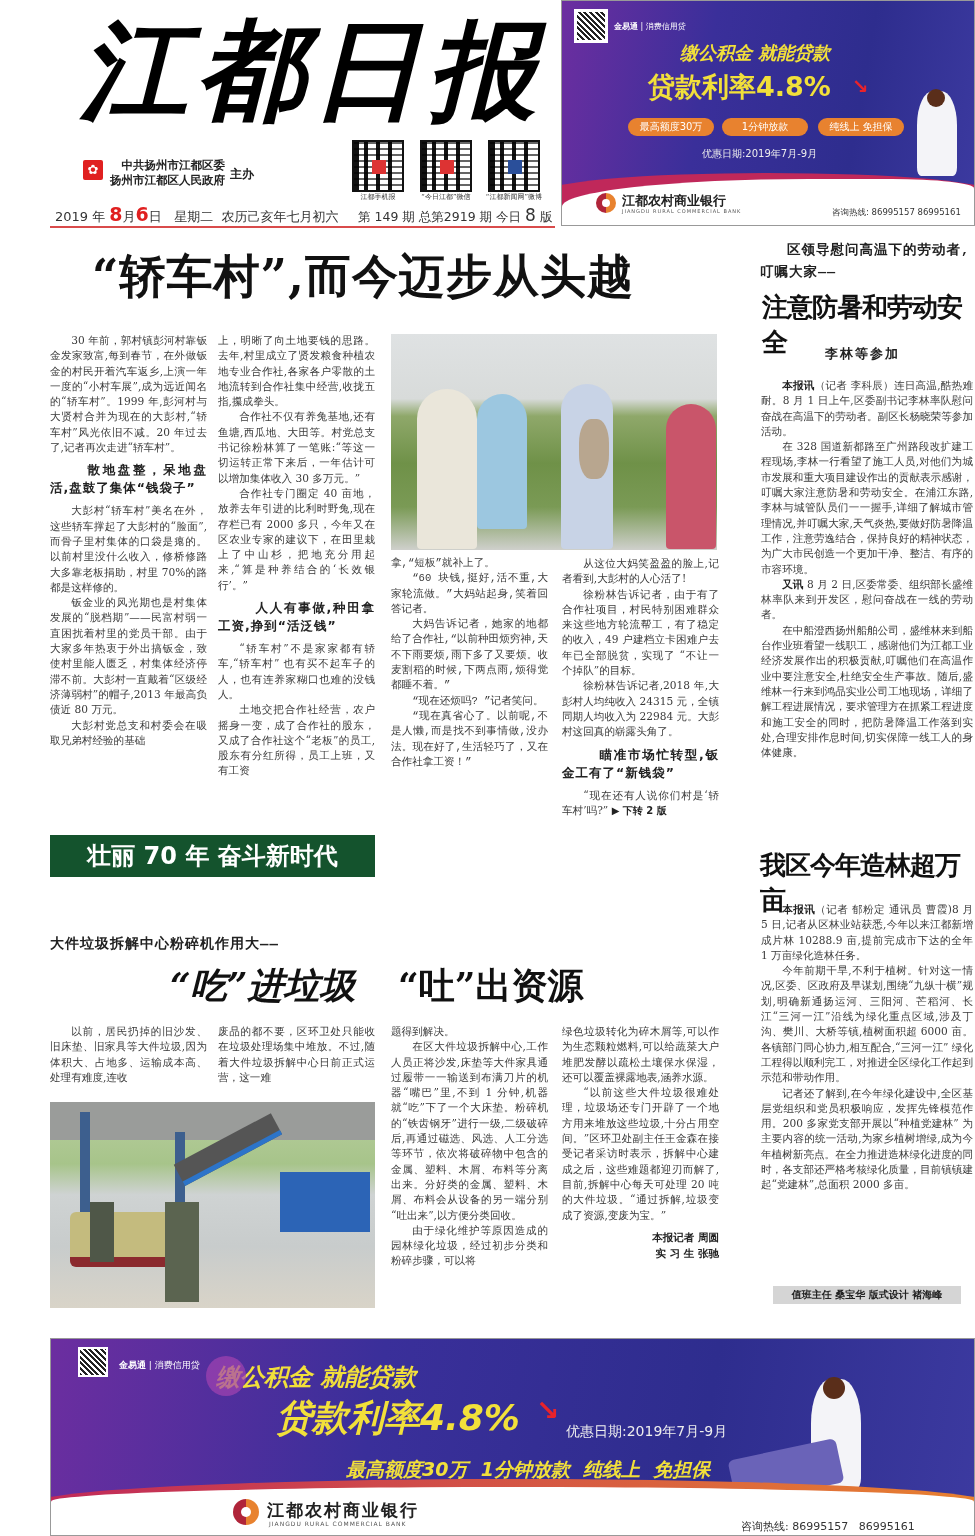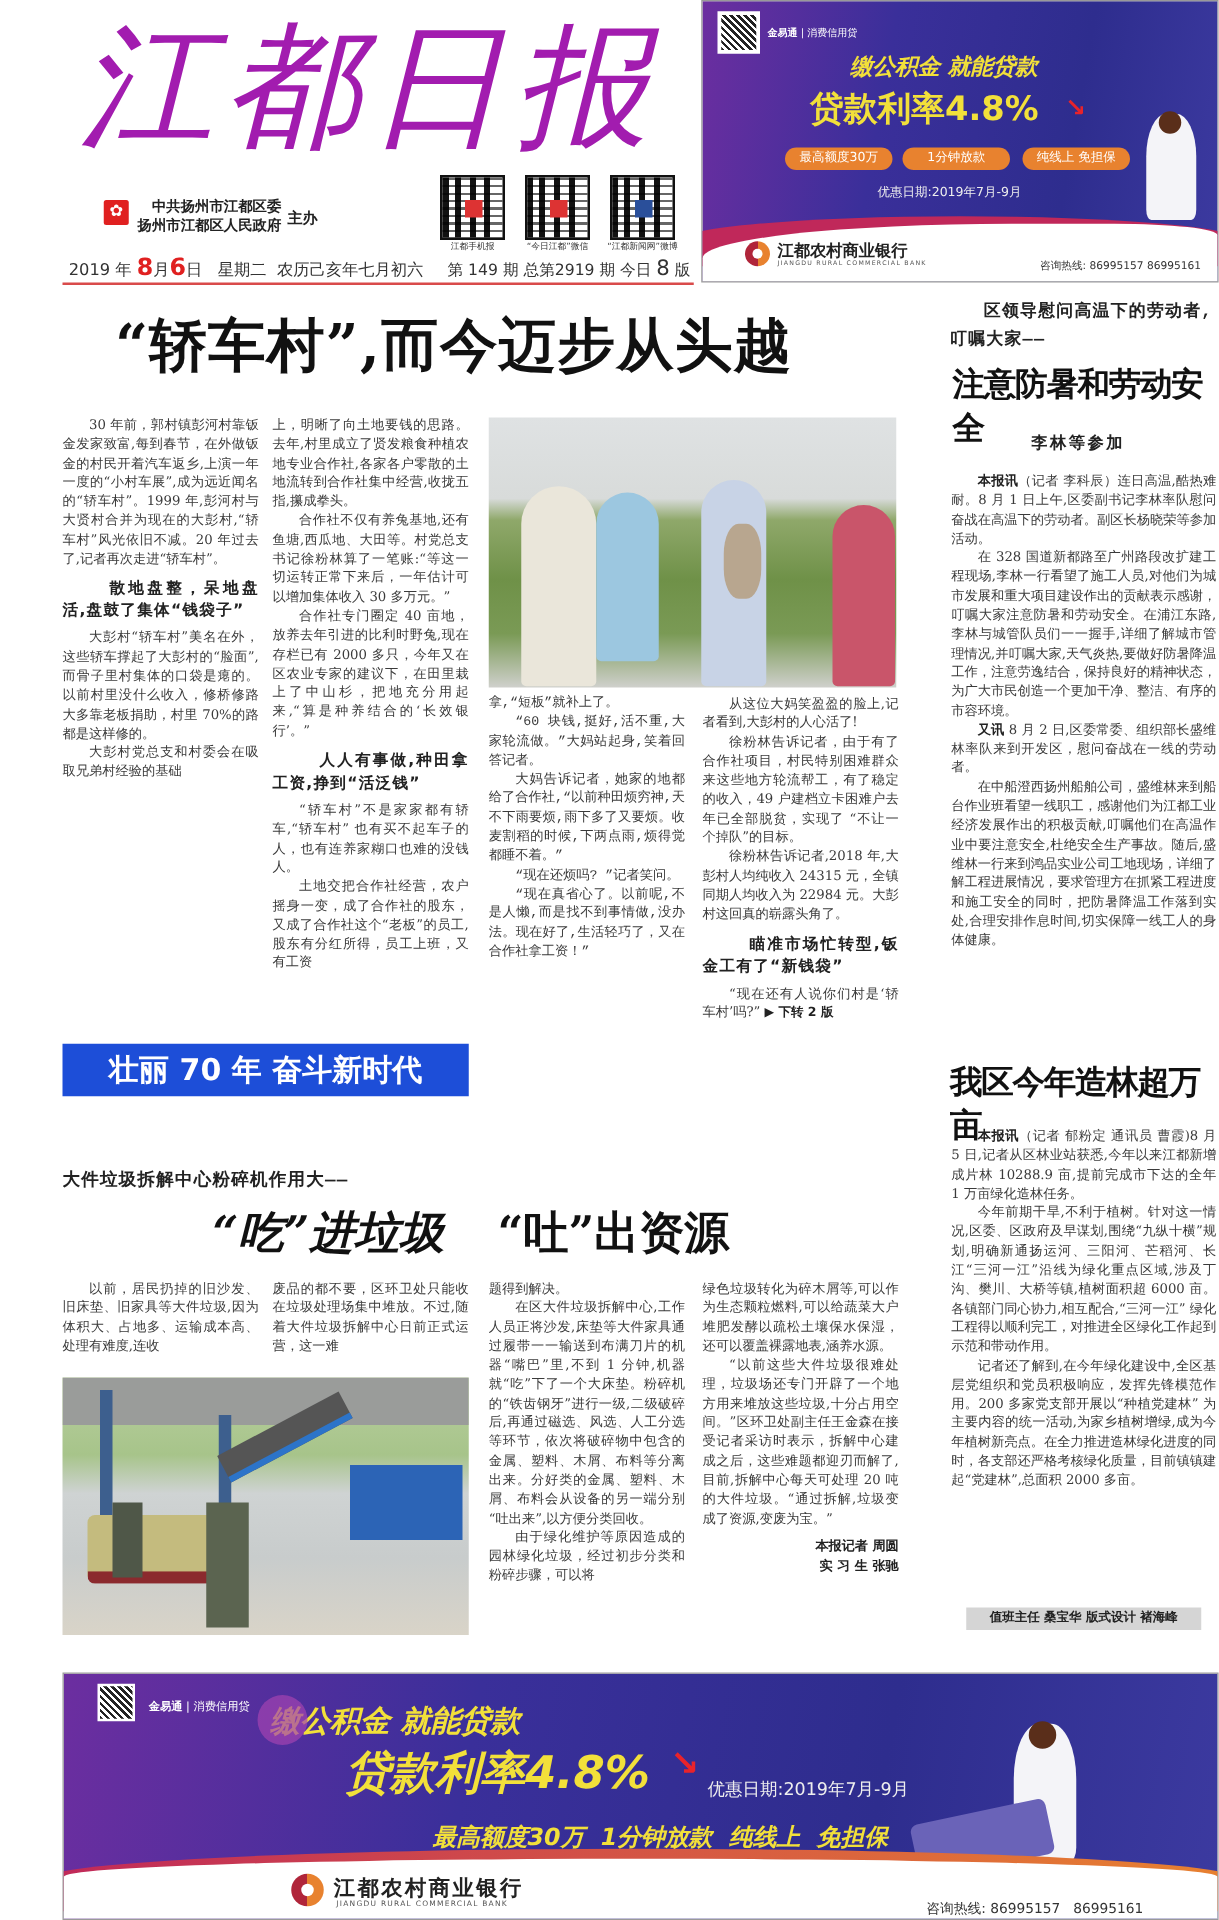--- a/index.html
+++ b/index.html
@@ -2,23 +2,23 @@
 <html><head>
 <meta charset="utf-8">
 <style>
   * { box-sizing: border-box; margin: 0; padding: 0; }
   html, body { width: 975px; height: 1536px; background: #fff; overflow: hidden; }
   body { position: relative; font-family: "DejaVu Serif", serif; color: #333; }
 
   .abs { position: absolute; }
 
   
-  .masthead-title { left: 63px; top: 0; width: 470px; height: 140px;
-    font-family: "DejaVu Serif", serif; font-size: 108px; font-weight: normal;
-    color: #a21caf; letter-spacing: 8px; line-height: 140px; font-style: italic; }
+  .masthead-title { left: 80px; top: 0; width: 470px; height: 140px;
+    font-family: "DejaVu Serif", serif; font-size: 108px; font-weight: bold;
+    color: #000000; letter-spacing: 8px; line-height: 140px; font-style: italic; }
   .sponsor-logo { left: 83px; top: 160px; width: 20px; height: 20px; background: #e02020; border-radius: 2px;
     color: #fff; font-size: 13px; text-align: center; line-height: 20px; }
   .sponsor-lines { left: 110px; top: 158px; font-size: 11.5px; font-weight: bold; color: #222; line-height: 15px; text-align: right; }
   .sponsor-suffix { left: 230px; top: 166px; font-size: 12px; font-weight: bold; color: #222; }
 
   .qr { width: 52px; height: 52px; border: 2px solid #111;
     background:
       linear-gradient(90deg, #111 10%, transparent 10%, transparent 20%, #111 20%, #111 30%, transparent 30%, transparent 45%, #111 45%, #111 55%, transparent 55%, transparent 70%, #111 70%, #111 80%, transparent 80%) ,
       repeating-linear-gradient(0deg, #fff 0 4px, #666 4px 6px);
     background-blend-mode: multiply; }
@@ -48,21 +48,21 @@
   .person { border-radius: 40% 40% 10% 10%; }
 
   
   .headline { font-family: "DejaVu Serif", serif; font-weight: bold; color: #111; }
   .kicker { font-family: Liberation Mono, monospace; color: #222; font-weight: bold; }
   .col { font-size: 10.6px; line-height: 15.3px; color: #3a3a3a; text-align: justify; }
   .col p { text-indent: 2em; }
   .subhead { font-family: "DejaVu Sans", sans-serif; font-weight: bold; font-size: 12.5px; line-height: 18px; color: #222; padding: 6px 0 6px 0; text-indent: 3em; letter-spacing: 1px; }
   .lead { font-weight: bold; color: #222; }
   .byline { font-family: "DejaVu Sans", sans-serif; font-weight: bold; font-size: 10.5px; text-align: right; line-height: 16px; color: #222; }
-  .redbanner { background: #1d4ed8; color: #fff; font-family: "DejaVu Sans", sans-serif; font-weight: bold; text-align: center; }
+  .redbanner { background: #14532d; color: #fff; font-family: "DejaVu Sans", sans-serif; font-weight: bold; text-align: center; }
   .photo { overflow: hidden; }
   .credits { background: #d5d5d5; font-family: "DejaVu Sans", sans-serif; font-weight: bold; font-size: 10px; color: #222; text-align: center; line-height: 18px; }
   .jump { font-family: "DejaVu Sans", sans-serif; font-weight: bold; font-size: 10px; color: #222; }
 </style>
 </head>
 <body>
 
 <div class="abs masthead-title">江都日报</div>
 <div class="abs sponsor-logo">✿</div>
 <div class="abs sponsor-lines">
@@ -124,20 +124,21 @@
   <div class="abs bank-en" style="left:60px;top:207px;font-size:5px;">JIANGDU RURAL COMMERCIAL BANK</div>
   <div class="abs hotline" style="left:270px;top:206px;font-size:8.5px;">咨询热线: 86995157   86995161</div>
 </div>
 
 <div class="abs headline" style="left:92px;top:246px;font-size:46px;letter-spacing:1px;">“轿车村”,而今迈步从头越</div>
 
 <div class="abs col" style="left:50px;top:333px;width:157px;">
   <p>30 年前，郭村镇彭河村靠钣金发家致富,每到春节，在外做钣金的村民开着汽车返乡,上演一年一度的“小村车展”,成为远近闻名的“轿车村”。1999 年,彭河村与大贤村合并为现在的大彭村,“轿车村”风光依旧不减。20 年过去了,记者再次走进“轿车村”。</p>
   <div class="subhead">散地盘整，呆地盘活,盘鼓了集体“钱袋子”</div>
   <p>大彭村“轿车村”美名在外，这些轿车撑起了大彭村的“脸面”,而骨子里村集体的口袋是瘪的。以前村里没什么收入，修桥修路大多靠老板捐助，村里 70%的路都是这样修的。</p>
+  <p>钣金业的风光期也是村集体发展的“脱档期”——民富村弱一直困扰着村里的党员干部。由于大家多年热衷于外出搞钣金，致使村里能人匮乏，村集体经济停滞不前。大彭村一直戴着“区级经济薄弱村”的帽子,2013 年最高负债近 80 万元。</p>
   <p>大彭村党总支和村委会在吸取兄弟村经验的基础</p>
 </div>
 
 <div class="abs col" style="left:218px;top:333px;width:157px;">
   <p style="text-indent:0">上，明晰了向土地要钱的思路。去年,村里成立了贤发粮食种植农地专业合作社,各家各户零散的土地流转到合作社集中经营,收拢五指,攥成拳头。</p>
   <p>合作社不仅有养兔基地,还有鱼塘,西瓜地、大田等。村党总支书记徐粉林算了一笔账:“等这一切运转正常下来后，一年估计可以增加集体收入 30 多万元。”</p>
   <p>合作社专门圈定 40 亩地，放养去年引进的比利时野兔,现在存栏已有 2000 多只，今年又在区农业专家的建议下，在田里栽上了中山杉，把地充分用起来,“算是种养结合的‘长效银行’。”</p>
   <div class="subhead">人人有事做,种田拿工资,挣到“活泛钱”</div>
   <p>“轿车村”不是家家都有轿车,“轿车村” 也有买不起车子的人，也有连养家糊口也难的没钱人。</p>
   <p>土地交把合作社经营，农户摇身一变，成了合作社的股东，又成了合作社这个“老板”的员工,股东有分红所得，员工上班，又有工资</p>

